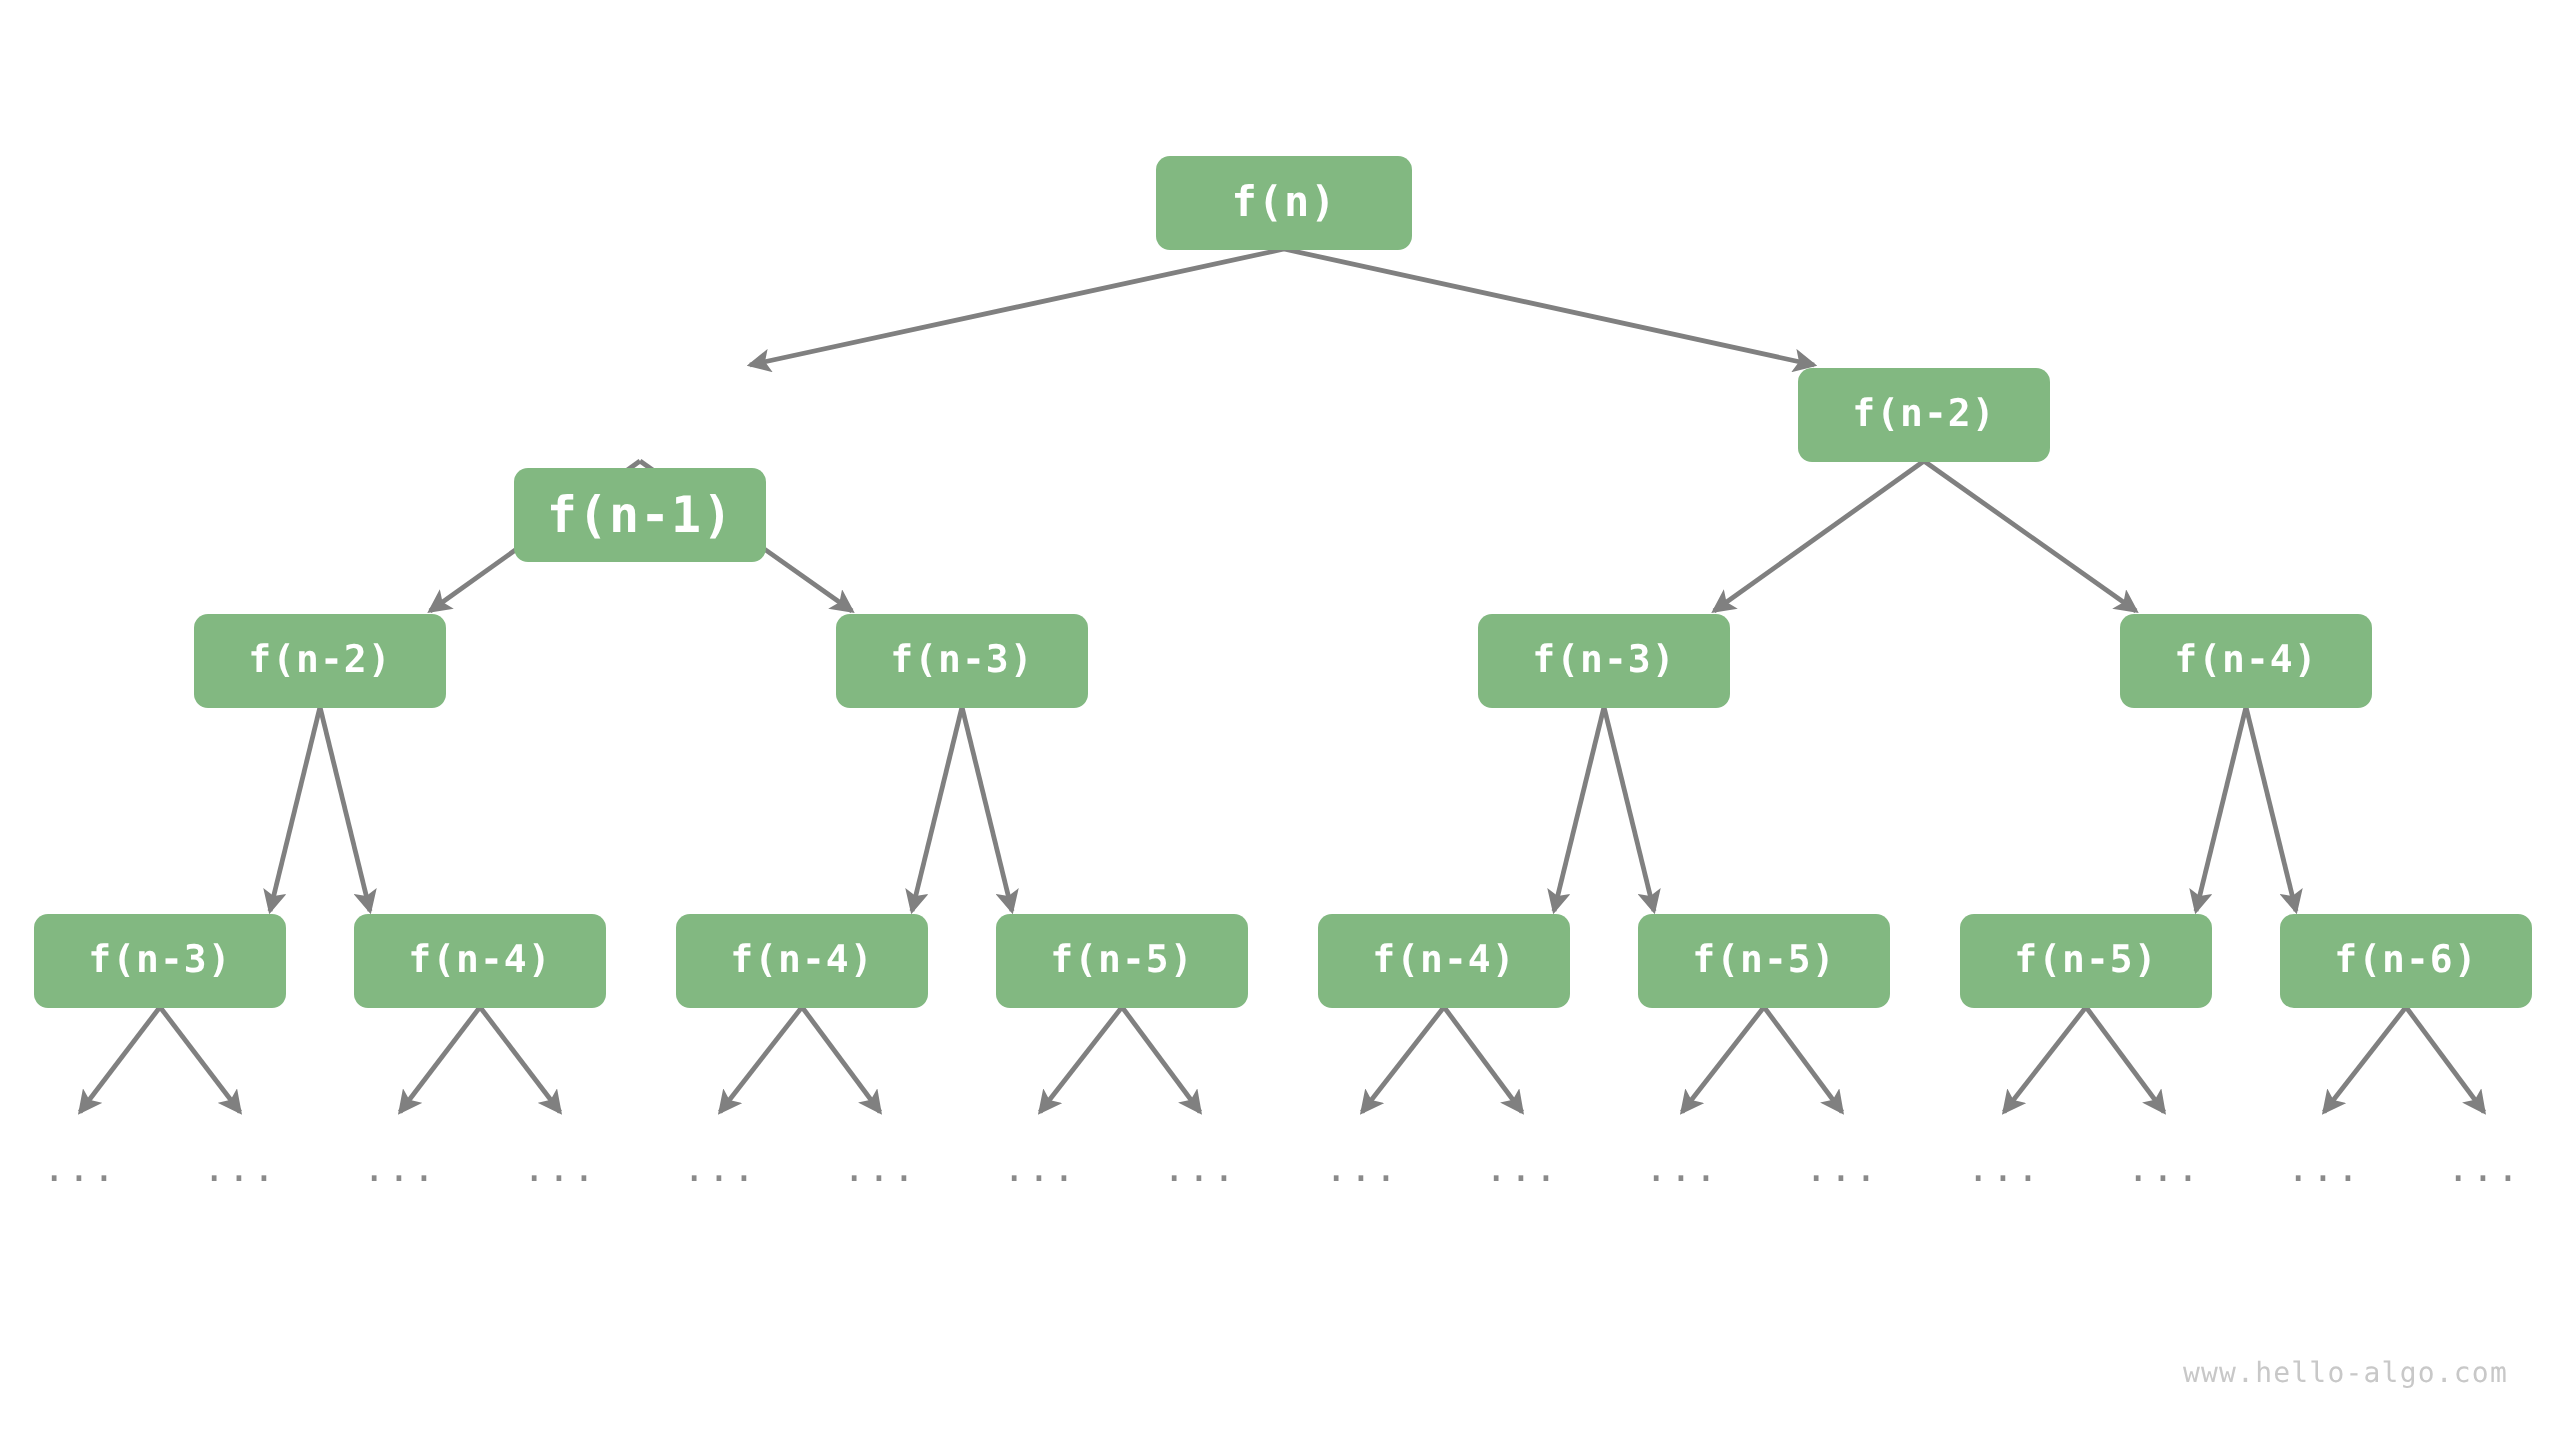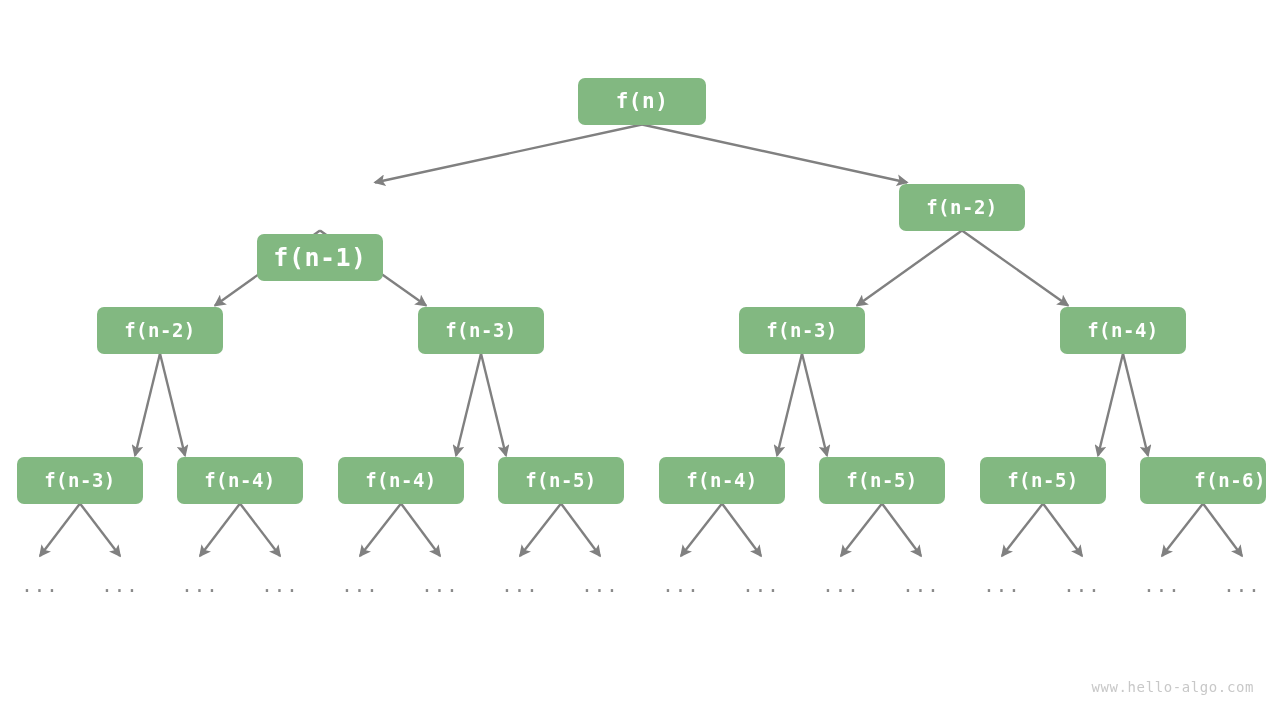--- a/index.html
+++ b/index.html
@@ -139,21 +139,21 @@
       </div>
       <div class="node" style="left: 659px; top: 456.5px; width: 126px; height: 47px; background: rgb(130, 184, 129); color: rgb(255, 255, 255); font-size: 19px;">
         <span>f(n-4)</span>
       </div>
       <div class="node" style="left: 819px; top: 456.5px; width: 126px; height: 47px; background: rgb(130, 184, 129); color: rgb(255, 255, 255); font-size: 19px;">
         <span>f(n-5)</span>
       </div>
       <div class="node" style="left: 980px; top: 456.5px; width: 126px; height: 47px; background: rgb(130, 184, 129); color: rgb(255, 255, 255); font-size: 19px;">
         <span>f(n-5)</span>
       </div>
-      <div class="node" style="left: 1140px; top: 456.5px; width: 126px; height: 47px; background: rgb(130, 184, 129); color: rgb(255, 255, 255); font-size: 19px; justify-content: flex-end;">
+      <div class="node" style="left: 1140px; top: 456.5px; width: 126px; height: 47px; background: rgb(130, 184, 129); color: rgb(255, 255, 255); font-size: 19px;">
         <span>f(n-6)</span>
       </div>
     </div>
   <div id="ellipsis-layer">
       <div class="ellipsis" style="left: 40px; top: 585px; color: rgb(138, 138, 138);">...</div>
       <div class="ellipsis" style="left: 120px; top: 585px; color: rgb(138, 138, 138);">...</div>
       <div class="ellipsis" style="left: 200px; top: 585px; color: rgb(138, 138, 138);">...</div>
       <div class="ellipsis" style="left: 280px; top: 585px; color: rgb(138, 138, 138);">...</div>
       <div class="ellipsis" style="left: 360px; top: 585px; color: rgb(138, 138, 138);">...</div>
       <div class="ellipsis" style="left: 440px; top: 585px; color: rgb(138, 138, 138);">...</div>

